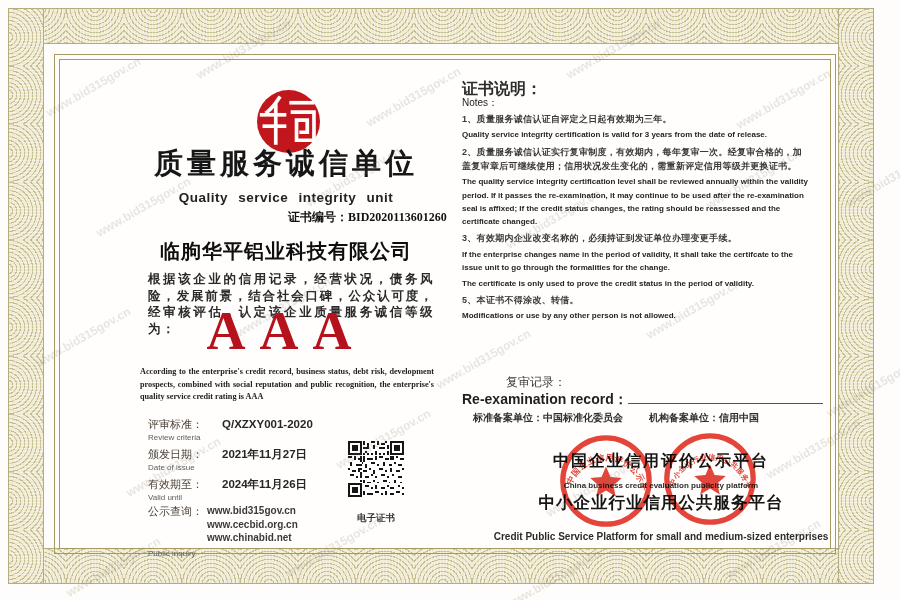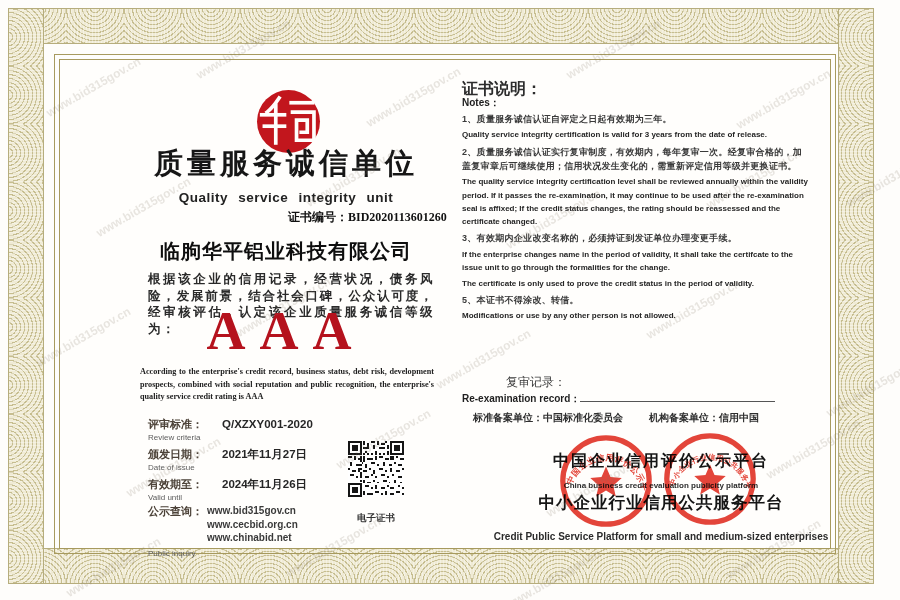--- a/index.html
+++ b/index.html
@@ -46,38 +46,38 @@
            font-size:12px;font-weight:bold;color:#111;}
   .company{top:238px;font-size:20px;font-weight:bold;letter-spacing:1px;color:#0e0e0e;}
   .stmt-cn{left:148px;top:271px;width:286px;font-size:12.5px;font-weight:bold;line-height:1.33;
            letter-spacing:1.4px;text-align:justify;color:#2a2a2a;}
   .rating{top:300px;font-family:"Liberation Serif","DejaVu Serif",serif;font-size:54px;
           font-weight:bold;letter-spacing:14px;color:#b5121d;}
   .stmt-en{left:140px;top:366px;width:294px;font-family:"Liberation Serif","DejaVu Serif",serif;
            font-size:8.2px;font-weight:bold;line-height:1.55;text-align:justify;color:#222;}
 
   .meta-row{left:148px;}
-  .meta-label{font-size:11px;font-weight:bold;color:#4c4238;}
+  .meta-label{font-size:11px;font-weight:normal;color:#4c4238;}
   .meta-value{font-size:11.5px;font-weight:bold;color:#262626;margin-left:19px;}
   .meta-sub{font-size:8px;color:#5c5c5c;margin-top:1px;}
   .url-list div{font-size:10px;font-weight:bold;color:#3a3a3a;line-height:1.35;}
   .inquiry-wrap{display:flex;align-items:flex-start;justify-content:center;}
 
   .qr-box{left:348px;top:441px;width:56px;height:56px;}
   .qr-caption{left:340px;top:500px;width:72px;text-align:center;font-size:9.5px;
               font-weight:bold;color:#333;margin-top:12px;}
 
   
   .notes-h1{left:462px;top:79px;font-size:16px;font-weight:bold;color:#2c2c2c;}
-  .notes-h2{left:462px;top:96px;font-size:10px;font-weight:bold;color:#1d1d1d;}
+  .notes-h2{left:462px;top:96px;font-size:10px;font-weight:normal;color:#1d1d1d;}
   .notes{left:462px;top:112px;width:346px;}
   .note-cn{font-size:9px;font-weight:bold;color:#3a3a3a;line-height:1.6;margin-bottom:2px;letter-spacing:.3px;}
   .note-en{font-size:8px;font-weight:bold;color:#252525;line-height:1.65;margin-bottom:3px;}
   .review-cn{left:462px;top:374px;font-size:12px;font-weight:normal;color:#3a3a3a;margin-left:44px;}
-  .review-en{left:462px;top:391px;font-size:10px;font-weight:bold;color:#1f1f1f;}
+  .review-en{left:462px;top:391px;font-size:14px;font-weight:bold;color:#1f1f1f;}
   .fill-line{display:inline-block;width:195px;height:10px;border-bottom:1px solid #555;}
   .filing{left:473px;top:411px;font-size:10px;font-weight:bold;color:#2e2e2e;}
   .filing span{margin-right:26px;}
 
   .footer-block{left:480px;top:451px;width:362px;text-align:center;z-index:10;}
   .plat-cn1{font-size:16px;font-weight:bold;letter-spacing:2px;color:#151515;}
   .plat-en1{font-size:8px;font-weight:bold;color:#2b2b2b;margin-top:9px;}
   .plat-cn2{font-size:16.5px;font-weight:bold;letter-spacing:1px;color:#151515;margin-top:2px;}
   .plat-en2{font-size:10px;font-weight:bold;color:#2b2b2b;margin-top:17px;}
 

